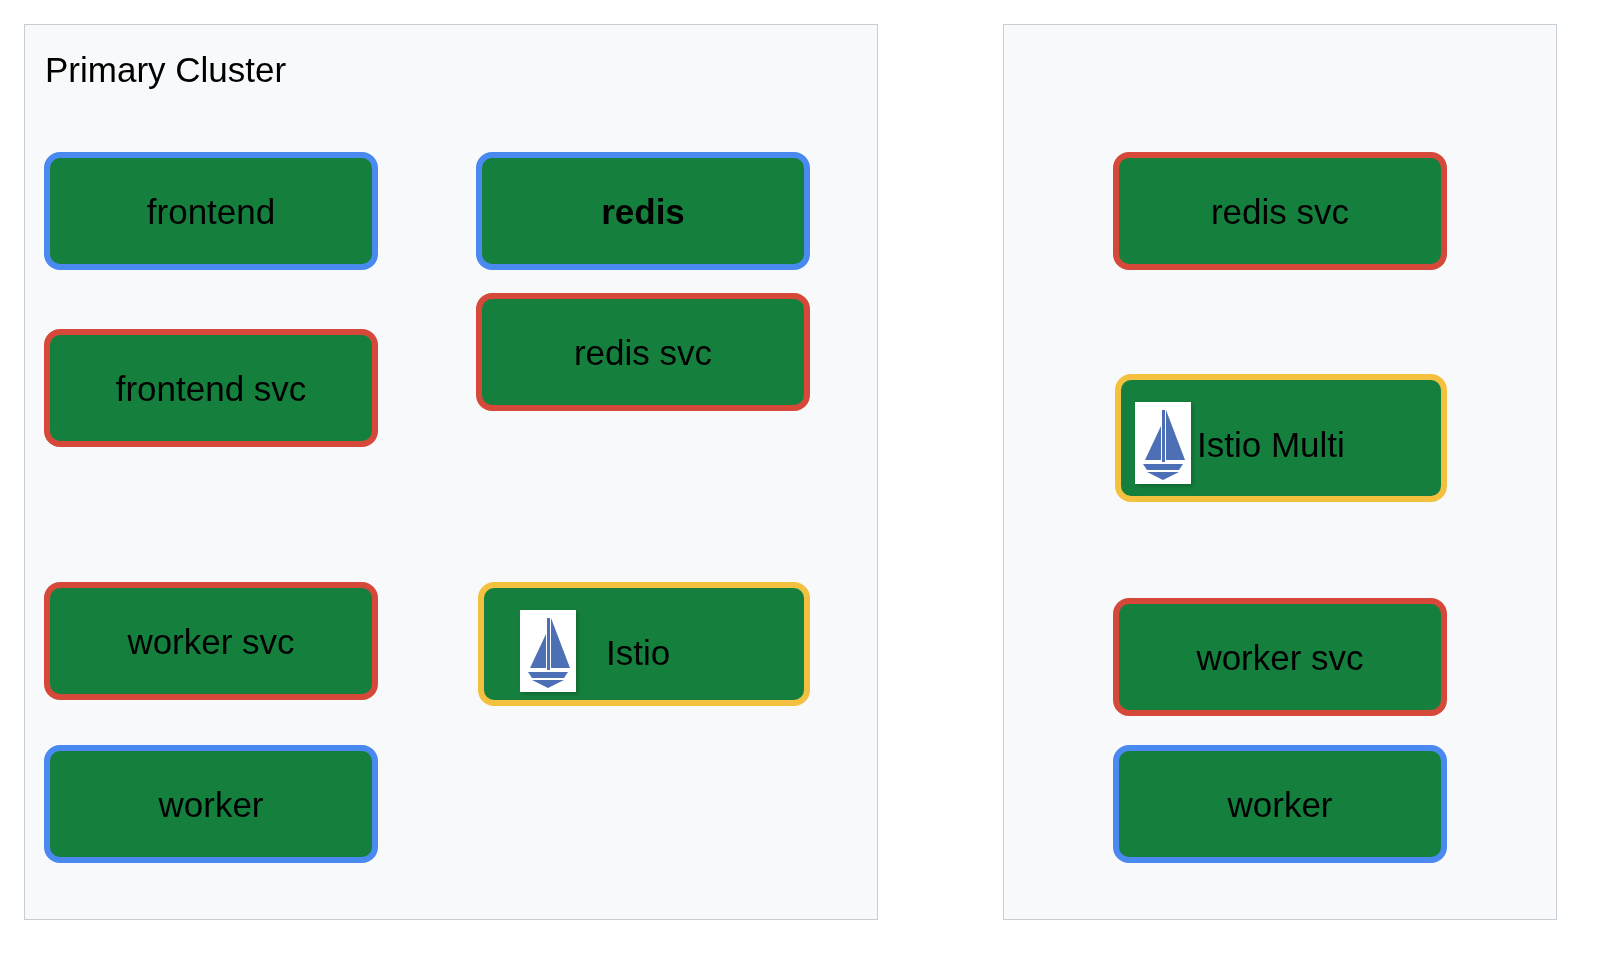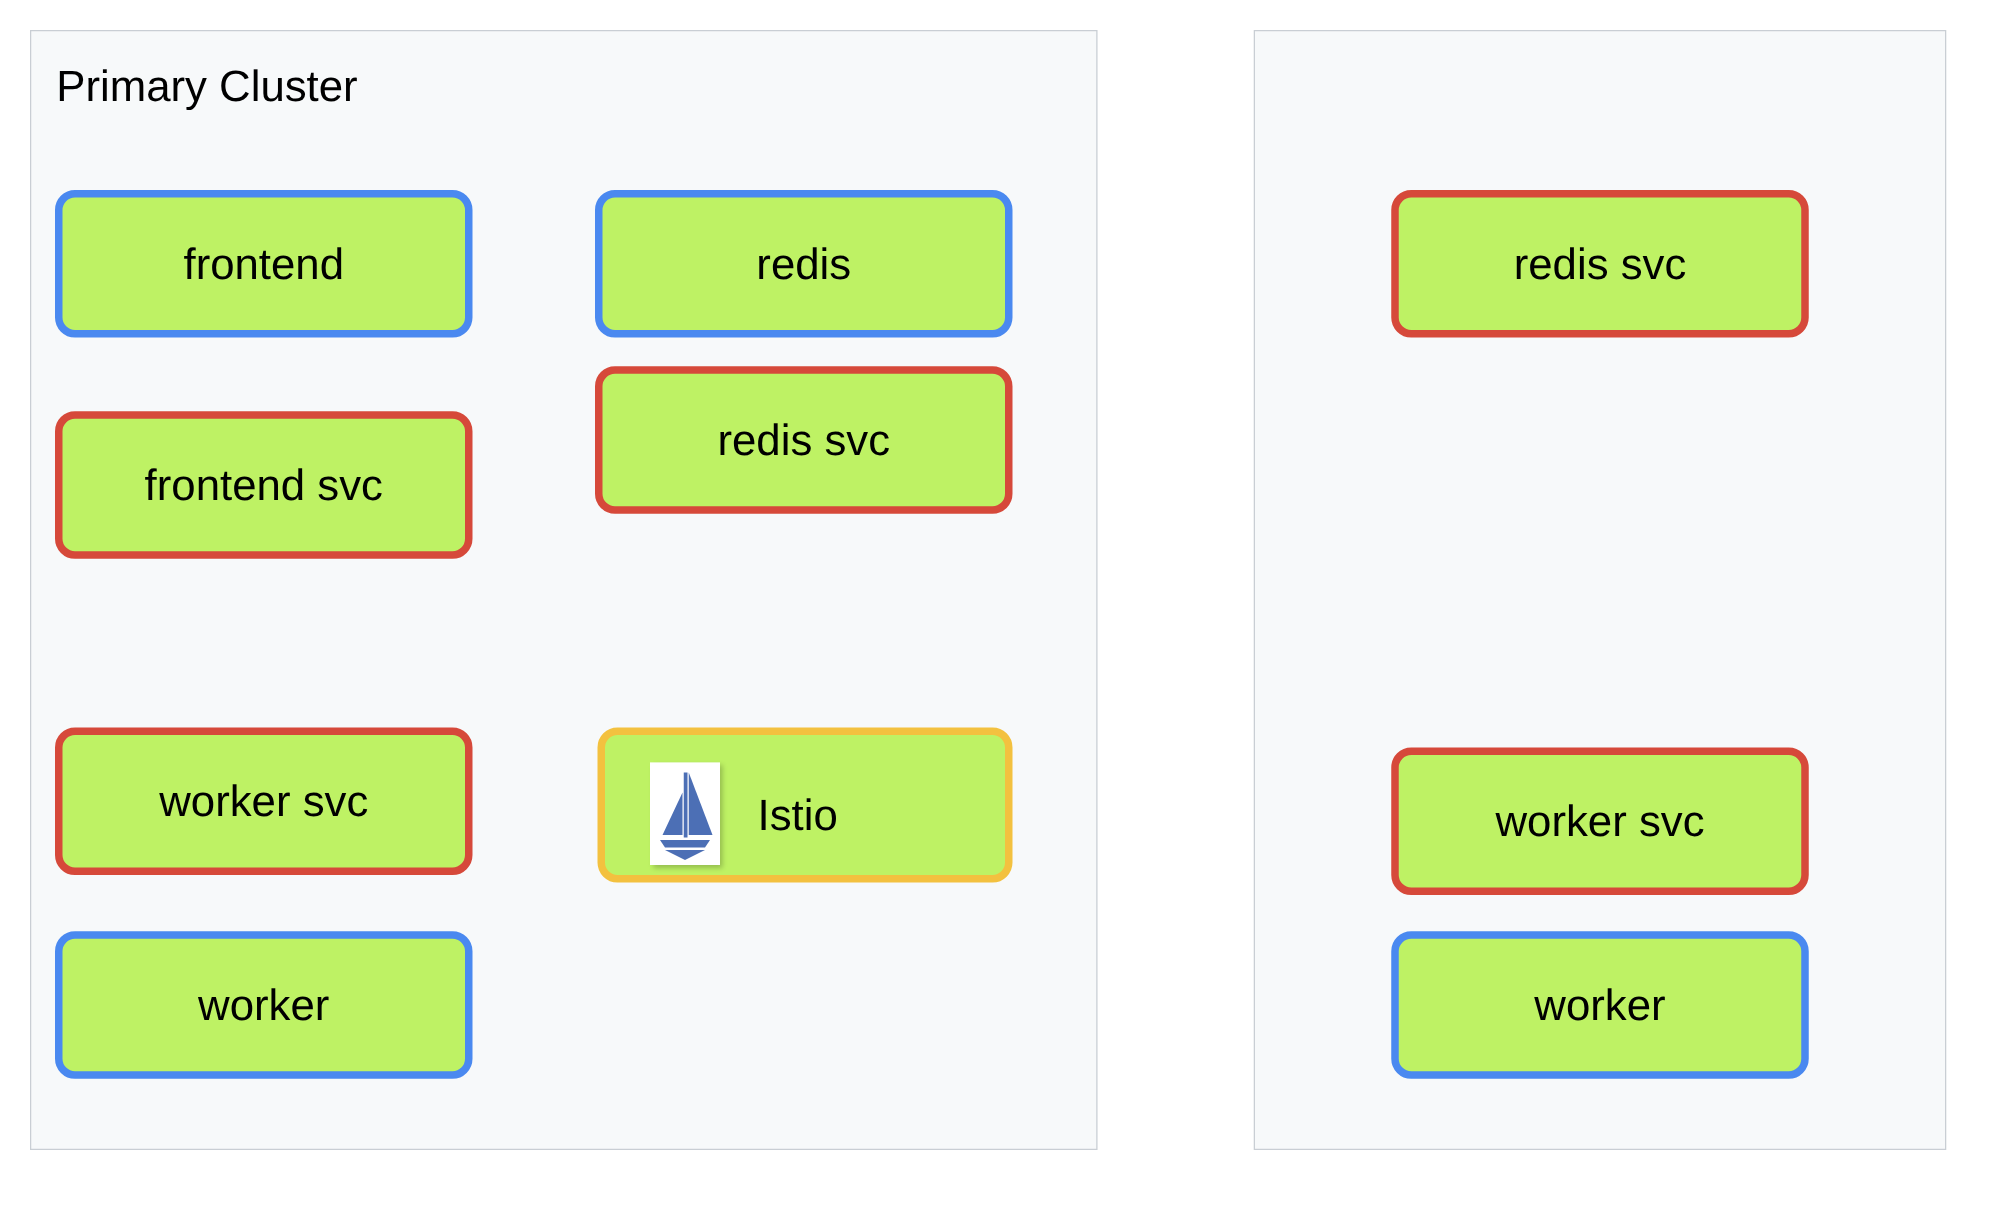--- a/index.html
+++ b/index.html
@@ -33,21 +33,21 @@
     font-size: 35px;
     line-height: 1;
     color: #000000;
     white-space: nowrap;
   }
 
   
   .node-box {
     position: absolute;
     box-sizing: border-box;
-    background: #bef264;
+    background: #15803d;
     border-radius: 16px;
     border-style: solid;
     border-width: 6px;
     display: flex;
     align-items: center;
     justify-content: center;
   }
   .node-box.blue   { border-color: #4a89f0; }
   .node-box.red    { border-color: #d6493a; }
   .node-box.yellow { border-color: #f3c13f; }
@@ -86,21 +86,21 @@
 <div class="canvas">
 
   <div class="cluster-panel" style="left:24px; top:24px; width:854px; height:896px;"></div>
 
   <div class="cluster-title" style="left:45px; top:52px;">Primary Cluster</div>
 
   <div class="node-box blue" style="left:44px; top:152px; width:334px; height:118px;">
     <span class="node-label">frontend</span>
   </div>
 
-  <div class="node-box blue" style="left:476px; top:152px; width:334px; height:118px;">
+  <div class="node-box blue" style="left:476px; top:152px; width:334px; height:118px;font-weight:bold;">
     <span class="node-label">redis</span>
   </div>
 
   <div class="node-box red" style="left:44px; top:293px; width:334px; height:118px;margin-top:36px;">
     <span class="node-label">frontend svc</span>
   </div>
 
   <div class="node-box red" style="left:476px; top:293px; width:334px; height:118px;">
     <span class="node-label">redis svc</span>
   </div>
@@ -127,20 +127,33 @@
     <span class="node-label">worker</span>
   </div>
 
   <div class="cluster-panel" style="left:1003px; top:24px; width:554px; height:896px;"></div>
 
 
   <div class="node-box red" style="left:1113px; top:152px; width:334px; height:118px;">
     <span class="node-label">redis svc</span>
   </div>
 
+  <div class="node-box yellow with-logo" style="left:1115px; top:374px; width:332px; height:128px;">
+    <span class="istio-logo" style="left:14px; top:22px;">
+      <svg viewBox="0 0 56 82" xmlns="http://www.w3.org/2000/svg">
+        <rect x="0" y="0" width="56" height="82" fill="#ffffff"></rect>
+        <polygon points="31,8 31,58 50,58" fill="#4c6fb5"></polygon>
+        <polygon points="26,24 26,58 10,58" fill="#4c6fb5"></polygon>
+        <rect x="27" y="8" width="3" height="52" fill="#4c6fb5"></rect>
+        <polygon points="8,62 48,62 44,68 12,68" fill="#4c6fb5"></polygon>
+        <polygon points="12,70 44,70 28,78" fill="#4c6fb5"></polygon>
+      </svg>
+    </span>
+    <span class="istio-label" style="left:76px; top:47px;">Istio Multi</span>
+  </div>
 
   <div class="node-box red" style="left:1113px; top:598px; width:334px; height:118px;">
     <span class="node-label">worker svc</span>
   </div>
 
   <div class="node-box blue" style="left:1113px; top:745px; width:334px; height:118px;">
     <span class="node-label">worker</span>
   </div>
 
 </div>

